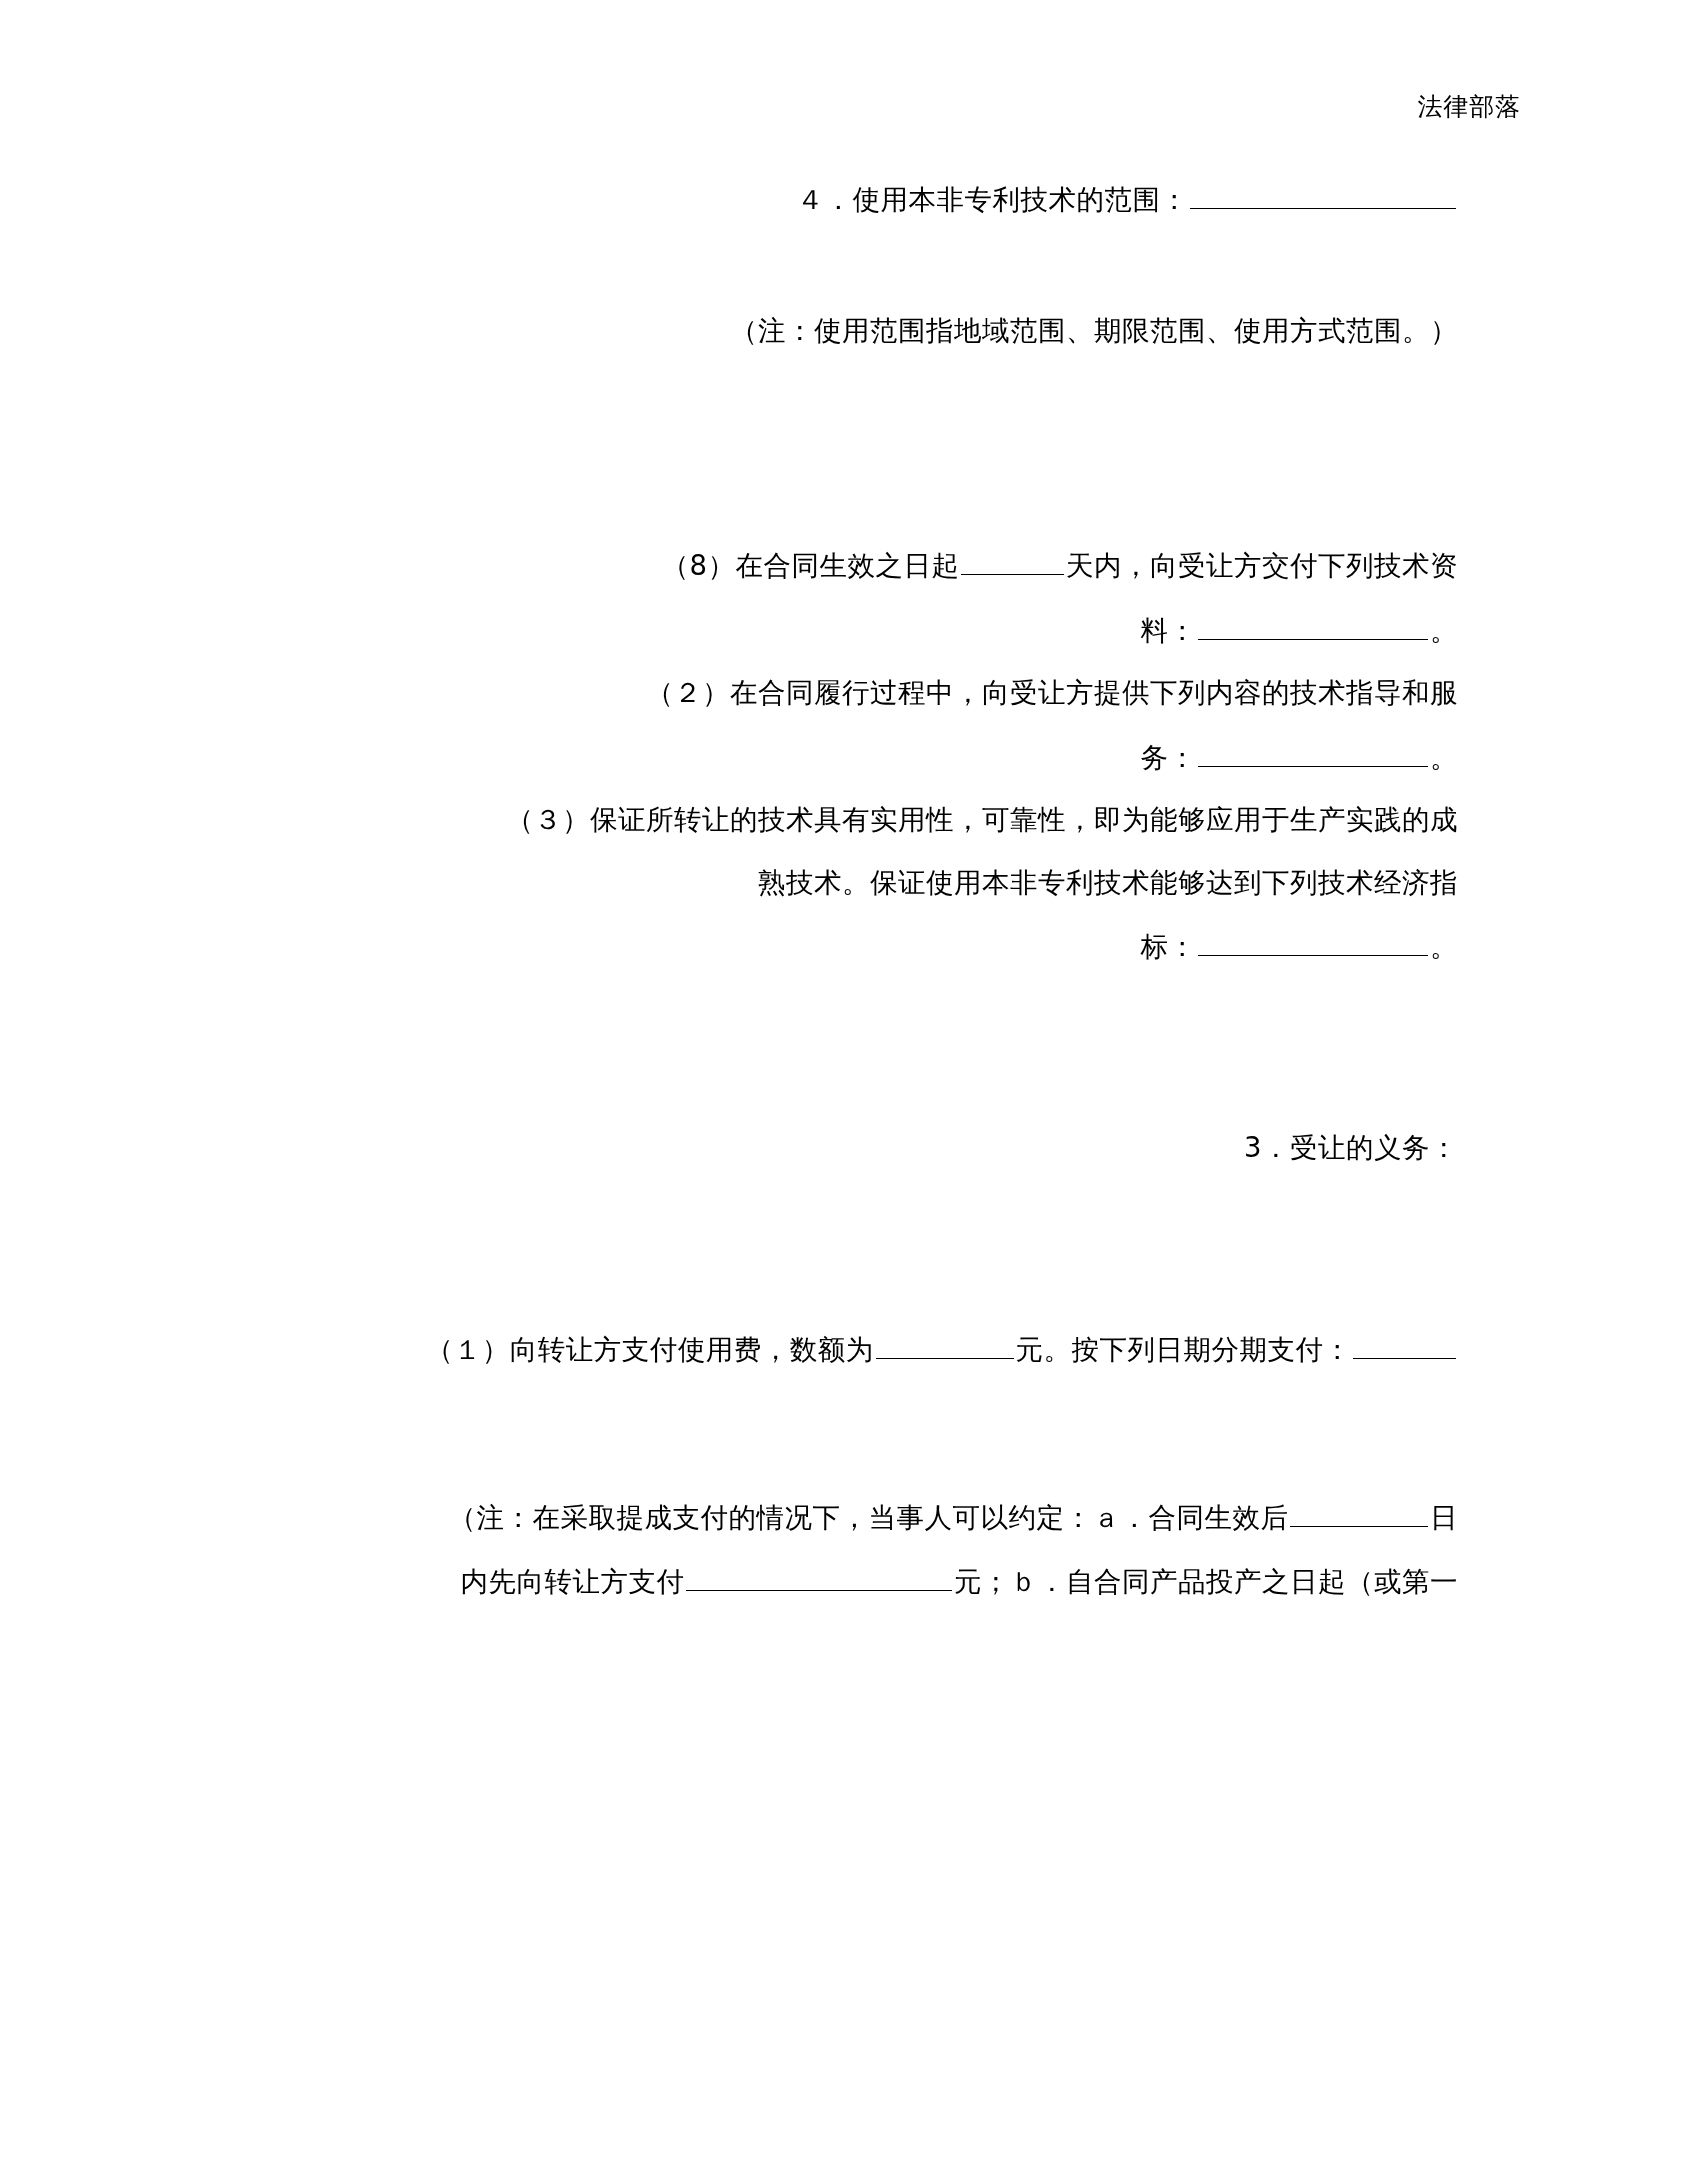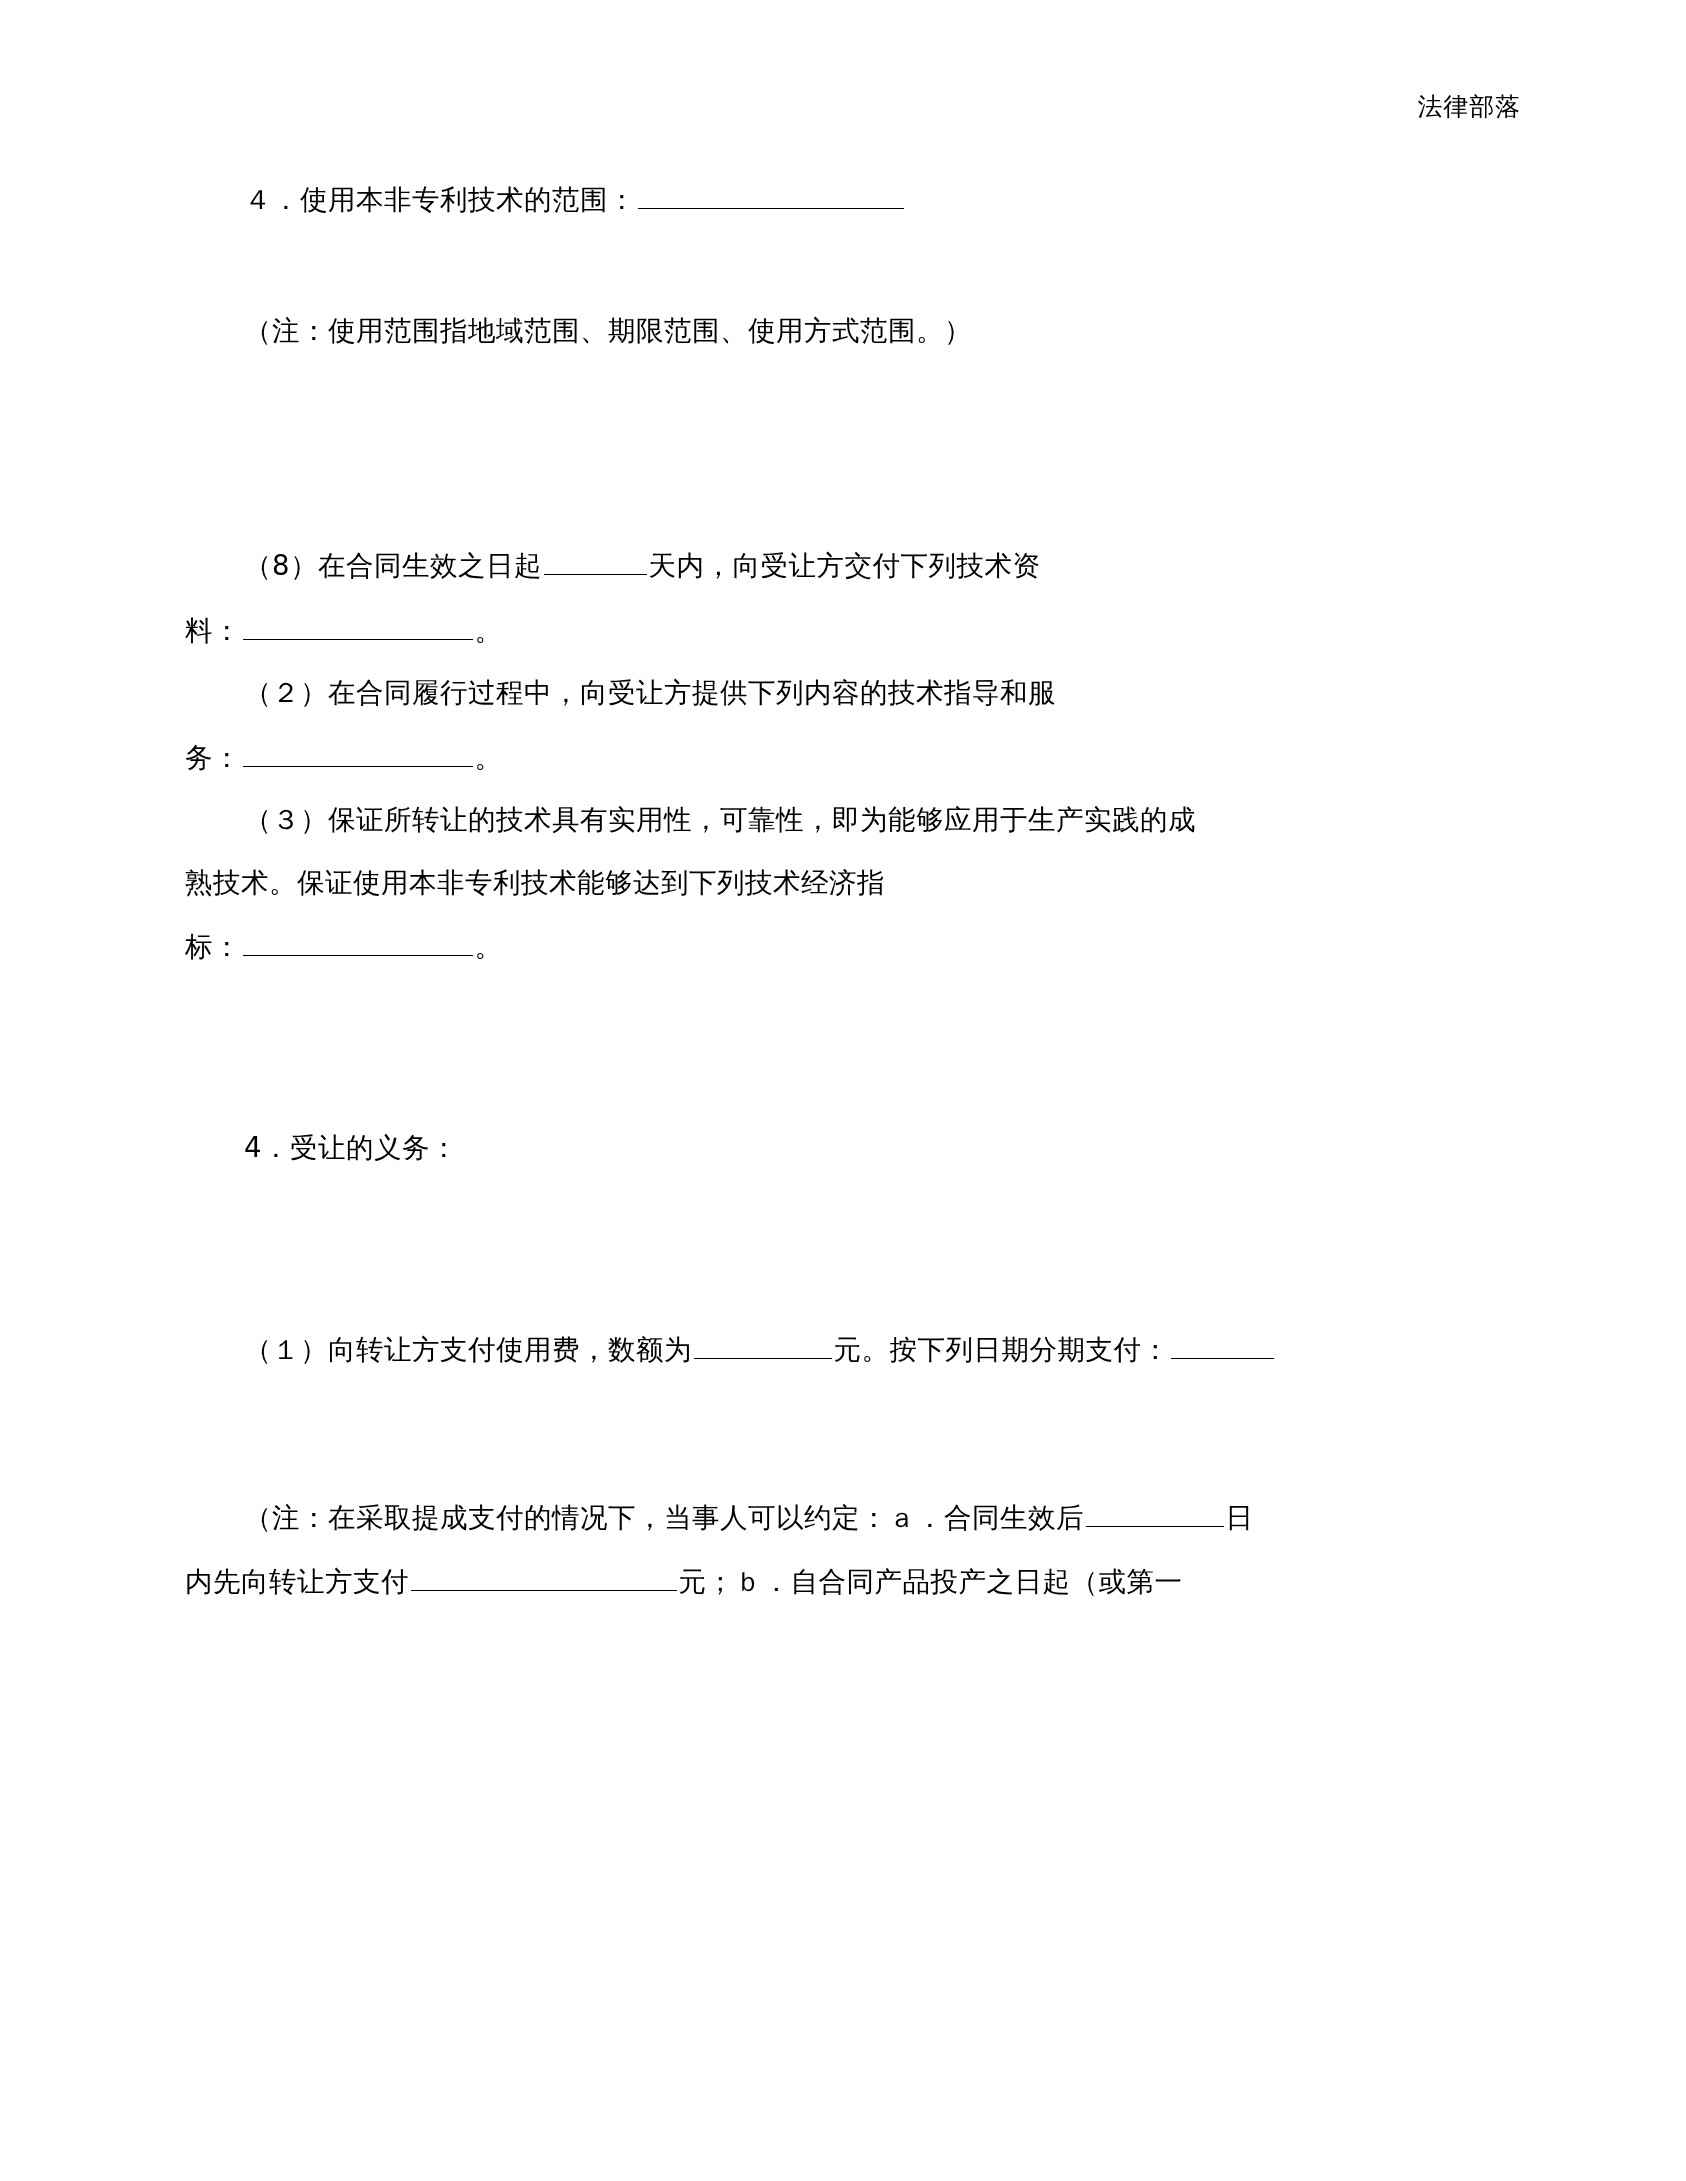--- a/index.html
+++ b/index.html
@@ -14,20 +14,21 @@
     color: #000000;
     position: relative;
     overflow: hidden;
   }
   .page {
     position: relative;
     width: 1686px;
     height: 2182px;
     box-sizing: border-box;
     padding: 17px;
+    text-align: right;
   }
   .header {
     position: absolute;
     top: 90px;
     right: 165px;
     font-size: 25px;
     letter-spacing: 0.9px;
     font-family: "DejaVu Sans", "Liberation Sans", sans-serif;
     color: #000;
   }
@@ -130,21 +131,21 @@
     <div class="line-gap-small"></div>
 
     <p class="para row hang">
       <span>标：</span><span class="blank b-lg"></span><span>。</span>
     </p>
 
     <div class="line-gap-big"></div>
     <div class="line-gap-mid"></div>
 
     <p class="para row">
-      <span>4．受让的义务：</span>
+      <span>3．受让的义务：</span>
     </p>
 
     <div class="line-gap-big"></div>
     <div class="line-gap-mid"></div>
 
     <p class="para row">
       <span>（１）向转让方支付使用费，数额为</span><span class="blank b-md"></span><span>元。按下列日期分期支付：</span><span class="blank b-sm"></span>
     </p>
 
     <div class="line-gap-big"></div>

